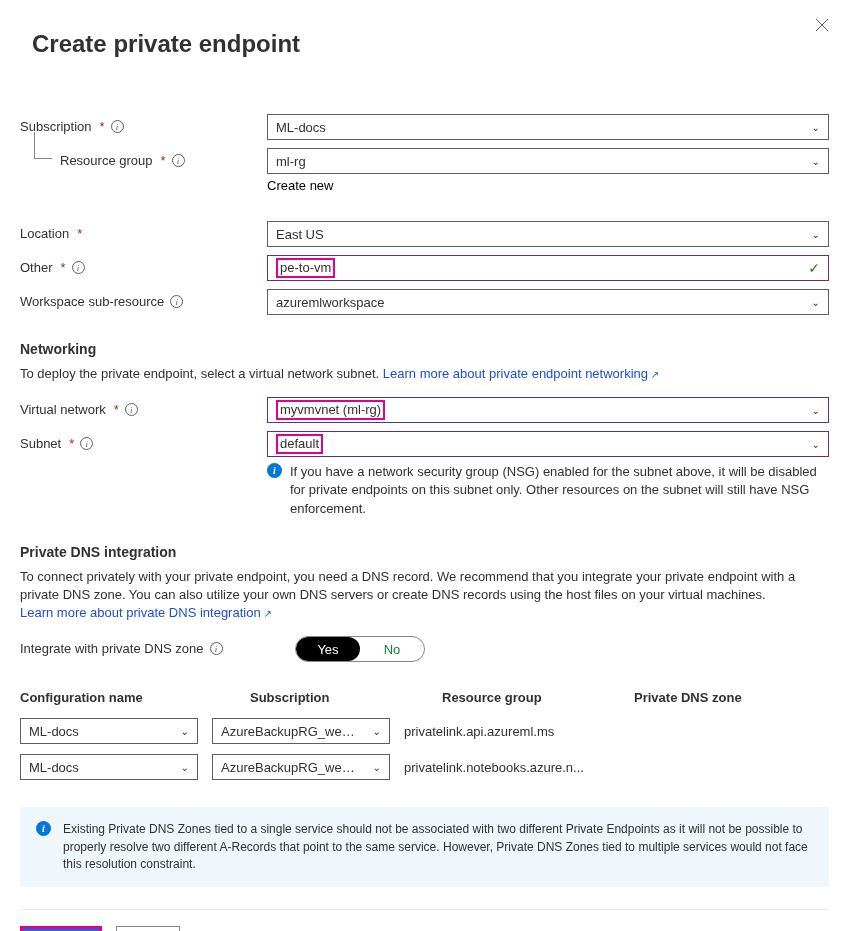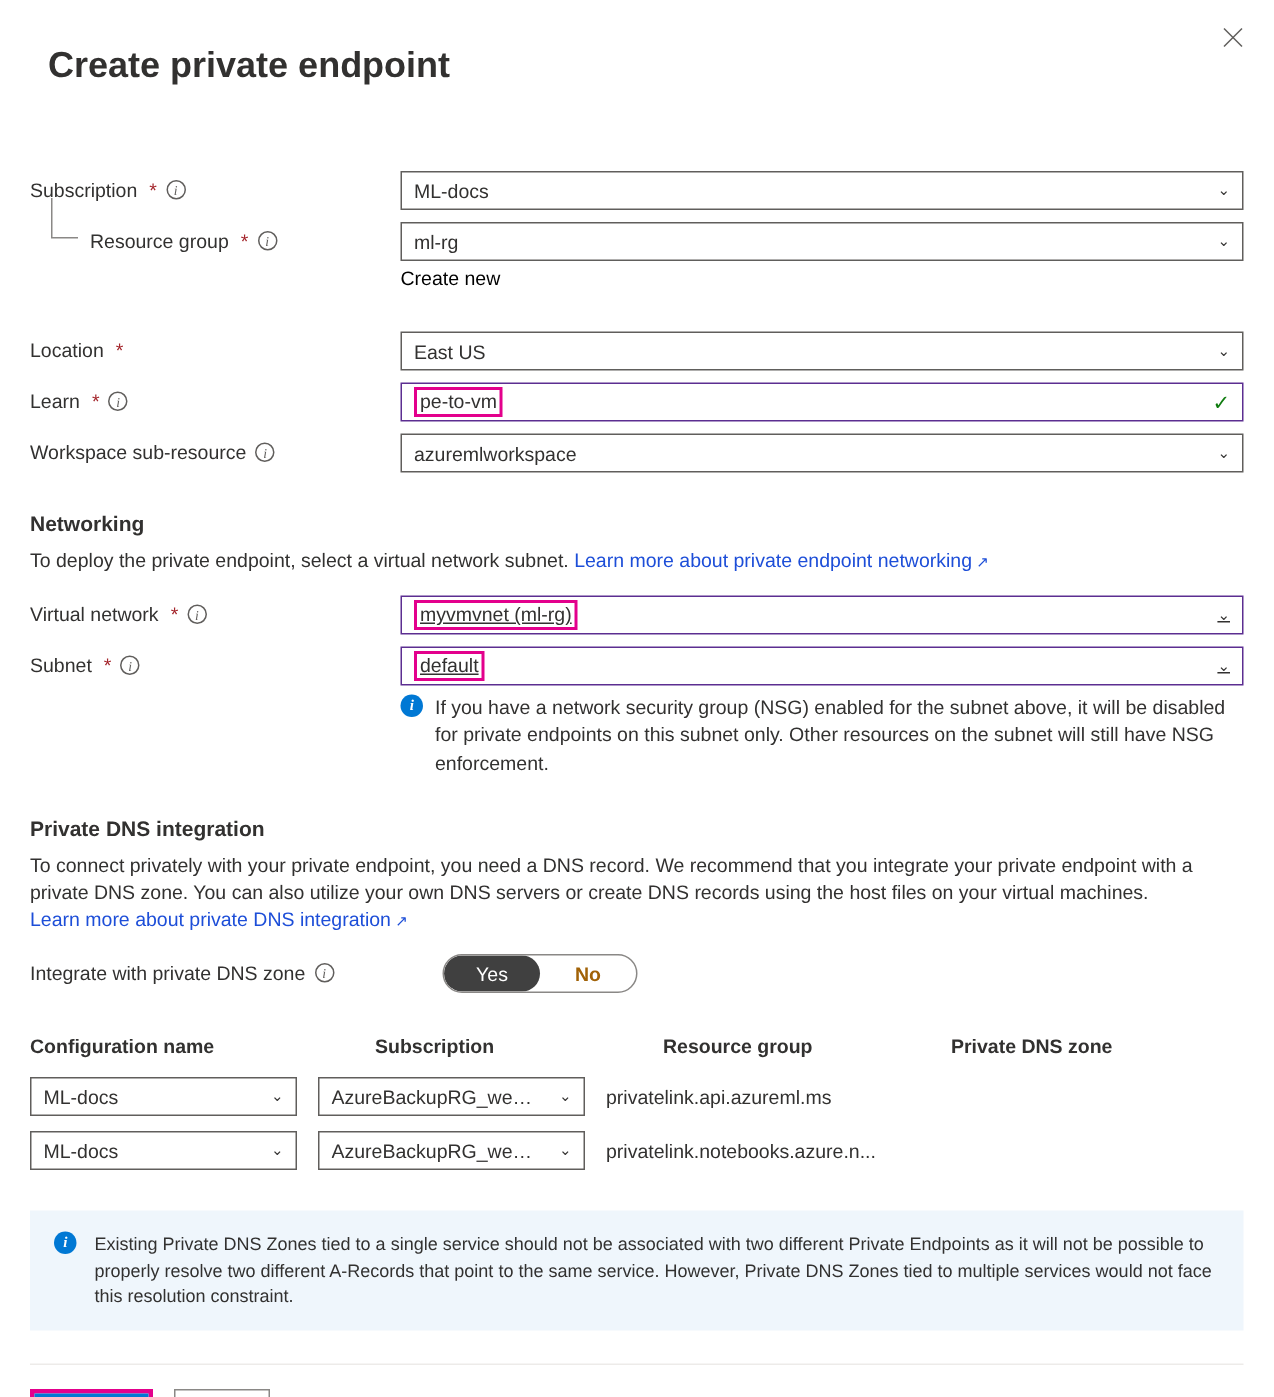--- a/index.html
+++ b/index.html
@@ -37,38 +37,38 @@
     width: 15px; height: 15px; background: #0078d4; border-radius: 50%;
     display: inline-flex; align-items: center; justify-content: center;
     color: #fff; font-size: 10px; font-style: italic; font-family: serif; font-weight: bold;
     flex-shrink: 0;
   }
   .select, .input {
     width: 100%; height: 26px; border: 1px solid #605e5c; padding: 2px 8px;
     font-family: inherit; font-size: 13px; background: #fff; position: relative;
     display: flex; align-items: center; justify-content: space-between; cursor: pointer;
   }
-  .select.purple { border-color: #5c2e91; text-decoration: underline; }
+  .select.purple { border-color: #5c2e91; }
   .chev { color: #323130; font-size: 10px;}
   .input-valid { border: 1px solid #5c2e91; }
   .check { color: #107c10; font-size: 14px; }
   .link { color: #1d4ed8; text-decoration: none; cursor: pointer; }
   .link-ext::after { content: " \2197"; font-size: 10px; }
   .create-new { font-size: 13px; color: #000000; margin-top: 4px; cursor: pointer; }
   .section-title { font-weight: 600; font-size: 14px; margin-top: 26px; margin-bottom: 8px; }
   .desc { margin-bottom: 14px; line-height: 1.4; }
   .info-note { display: flex; gap: 8px; margin-top: 6px; line-height: 1.4; }
   .hl { border: 2px solid #e3008c; padding: 0 2px; display: inline-block; line-height: 1.25;}
   .toggle {
     width: 130px; height: 26px; border: 1px solid #8a8886; border-radius: 13px;
     display: flex; overflow: hidden; cursor: pointer;
   }
   .toggle > div { flex: 1; display: flex; align-items: center; justify-content: center; font-size: 13px; }
-  .toggle .active { background: #404040; color: #fff; border-radius: 13px; text-align: center; }
-  .toggle .inactive { color: #a16207; font-weight: bold; }
+  .toggle .active { background: #000000; color: #fff; border-radius: 13px; text-align: center; }
+  .toggle .inactive { color: #15803d; }
   .table { margin-top: 20px; }
   .thead { display: flex; font-weight: 600; padding: 8px 0; }
   .trow { display: flex; padding: 5px 0; align-items: center; }
   .tcell { padding-right: 24px; }
   .c1 { width: 230px; }
   .c2 { width: 192px; }
   .c3 { width: 192px; }
   .c4 { flex: 1; }
   .mini-select {
     height: 26px; border: 1px solid #605e5c; padding: 2px 8px;
@@ -146,21 +146,21 @@
   <div class="field-col">
     <div class="select">
       <span>East US</span>
       <span class="chev">⌄</span>
     </div>
   </div>
 </div>
 
 <div class="row">
   <div class="label-col">
-    <span>Learn</span>
+    <span>Other</span>
     <span class="req">*</span>
     <span class="info-icon">i</span>
   </div>
   <div class="field-col">
     <div class="select input-valid">
       <span class="hl">pe-to-vm</span>
       <span class="check">✓</span>
     </div>
   </div>
 </div>

